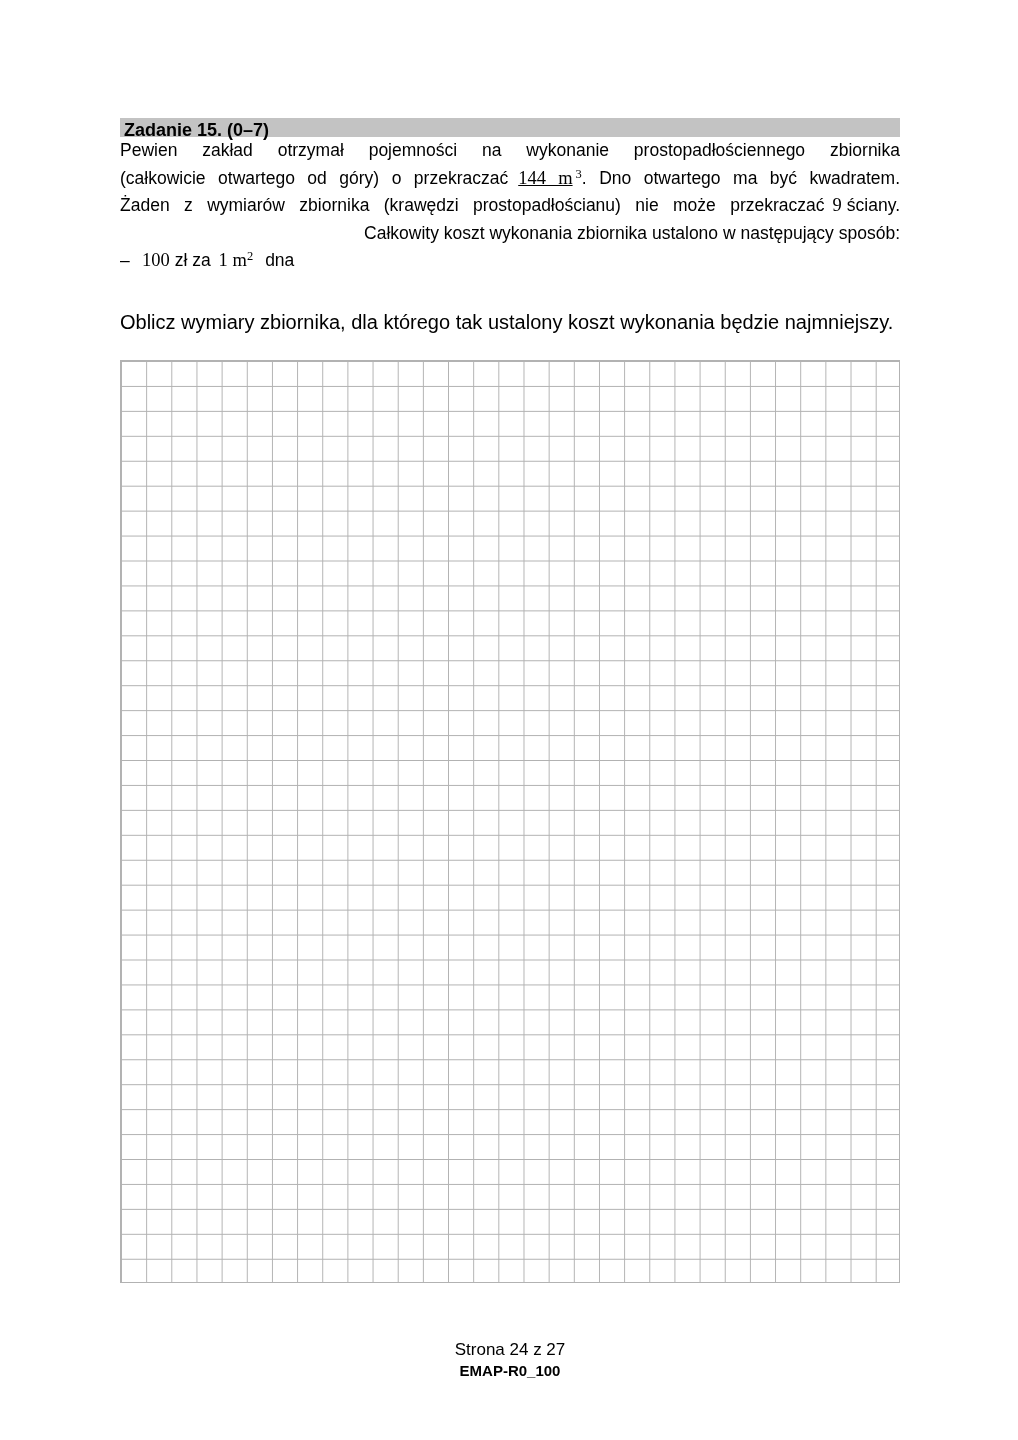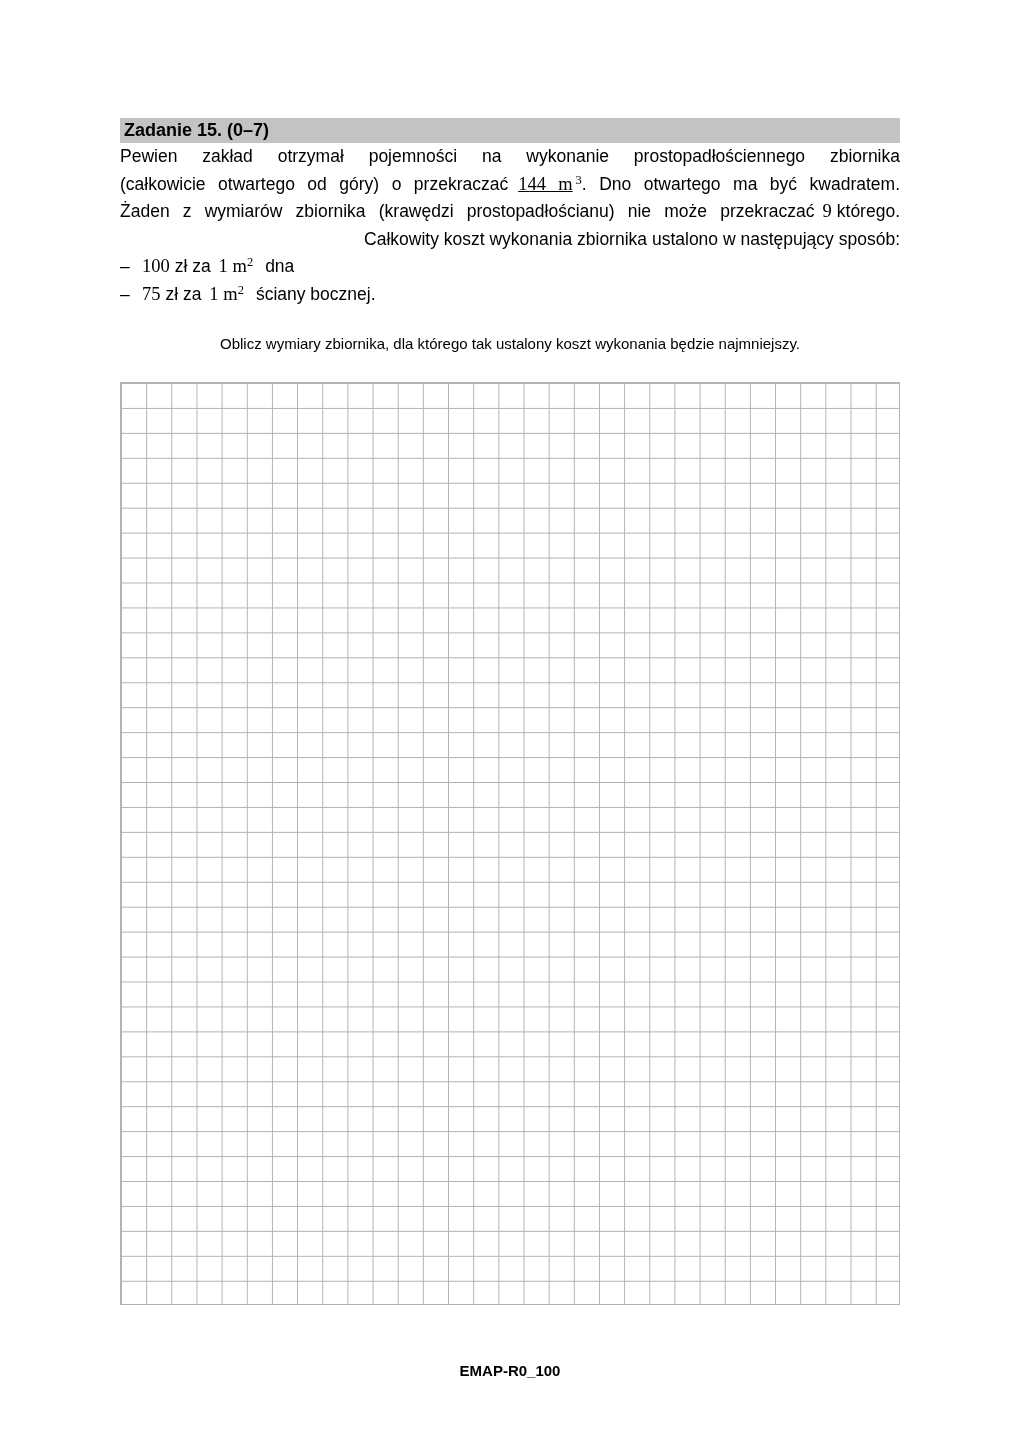--- a/index.html
+++ b/index.html
@@ -2,37 +2,37 @@
 <html><head>
 <meta charset="utf-8">
 <style>
   html,body{margin:0;padding:0;background:#fff;}
   .page{
     position:relative;width:1018px;height:1440px;background:#ffffff;
     color:#000;font-family:"Liberation Sans",sans-serif;overflow:hidden;
   }
   .content{position:absolute;left:120px;top:118px;width:780px;}
   .hbar{
-    height:25px;line-height:25px;padding-left:4px;box-sizing:border-box;
+    height:19px;line-height:25px;padding-left:4px;box-sizing:border-box;
     font-weight:700;font-size:18px;background:#c3c3c3;
   }
   .line{font-size:17.5px;line-height:27.5px;text-align:right;}
   .jline{text-align:justify;text-align-last:justify;}
   .math{font-family:"Liberation Serif",serif;font-size:18.5px;}
   sup.msup{
     font-family:"Liberation Serif",serif;font-size:12.5px;line-height:0;
     vertical-align:6px;
   }
   .gapL{margin-left:10px;margin-right:3px;text-decoration:underline;}
   .g9{margin-left:8px;margin-right:5px;}
   .bullet{font-size:17.5px;line-height:27.5px;}
   .bullet .dash{display:inline-block;width:22px;}
   .unit{margin-left:8px;}
   .rest{margin-left:12px;}
-  .instruction{margin-top:22px;font-size:15px;line-height:27.5px;text-align:center;}
+  .instruction{margin-top:34px;font-size:20px;line-height:27.5px;}
   .worksheet{
     margin-top:24px;width:780px;height:923px;box-sizing:border-box;
     border:1px solid #b2b2b2;background-color:#fff;
   }
   .footer-page{
     position:absolute;left:120px;top:1340px;width:780px;
     text-align:center;font-size:17px;
   }
   .footer-code{
     position:absolute;left:120px;top:1362px;width:780px;
@@ -50,40 +50,37 @@
     </div>
 
     <div class="para">
       <div class="line jline">
         <span>Pewien zakład otrzymał pojemności na wykonanie prostopadłościennego zbiornika</span>
       </div>
       <div class="line jline">
         <span>(całkowicie otwartego od góry) o przekraczać</span><span class="math gapL">144 m</span><sup class="msup">3</sup><span>. Dno otwartego ma być kwadratem.</span>
       </div>
       <div class="line jline">
-        <span>Żaden z wymiarów zbiornika (krawędzi prostopadłościanu) nie może przekraczać</span><span class="math g9">9</span><span>którego.</span>
+        <span>Żaden z wymiarów zbiornika (krawędzi prostopadłościanu) nie może przekraczać</span><span class="math g9">9</span><span>ściany.</span>
       </div>
       <div class="line">
         <span>Całkowity koszt wykonania zbiornika ustalono w następujący sposób:</span>
       </div>
     </div>
 
     <div class="bullets">
       <div class="bullet">
         <span class="dash">–</span><span class="math">100</span>
         <span>zł za</span><span class="math unit">1 m</span><sup class="msup">2</sup><span class="rest">dna</span>
       </div>
-      <div class="bullet">
-        <span class="dash">–</span><span class="math">75</span>
-        <span>zł za</span><span class="math unit">1 m</span><sup class="msup">2</sup><span class="rest">ściany bocznej.</span>
-      </div>
     </div>
 
     <div class="instruction">
       <span>Oblicz wymiary zbiornika, dla którego tak ustalony koszt wykonania będzie najmniejszy.</span>
     </div>
 
     <div class="worksheet" style="background-image: linear-gradient(to right, rgb(178, 178, 178) 1px, transparent 1px), linear-gradient(rgb(178, 178, 178) 1px, transparent 1px); background-size: 25.1613px 24.9459px; border-color: rgb(178, 178, 178);"></div>
 
   </div>
 
+  <div class="footer-page">Strona 24 z 27</div>
   <div class="footer-code">EMAP-R0_100</div>
 </div>
 
 </body></html>

